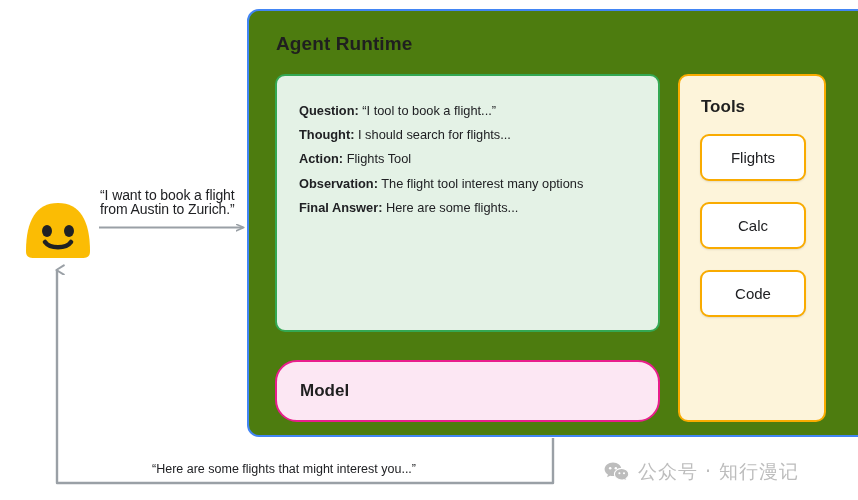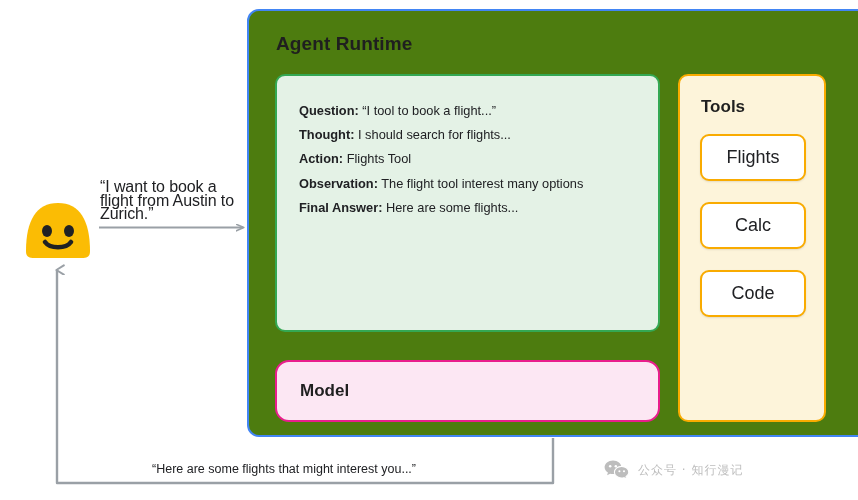--- a/index.html
+++ b/index.html
@@ -30,23 +30,23 @@
     left: 22px;
     top: 193px;
     width: 72px;
     height: 72px;
   }
 
   
   .request-label {
     position: absolute;
     left: 100px;
-    top: 180px;
+    top: 189px;
     width: 150px;
-    font-size: 16px;
+    font-size: 14px;
     line-height: 13.5px;
     color: #202124;
     letter-spacing: -0.1px;
   }
 
   
   .response-label {
     position: absolute;
     left: 152px;
     top: 462px;
@@ -111,21 +111,21 @@
   
   .model-box {
     position: absolute;
     left: 26px;
     top: 349px;
     width: 385px;
     height: 62px;
     box-sizing: border-box;
     background: #fce7f3;
     border: 2px solid #e91e8c;
-    border-radius: 14px;
+    border-radius: 22px;
   }
   .model-title {
     position: absolute;
     left: 23px;
     top: 19px;
     font-size: 17px;
     font-weight: 600;
     color: #1f1f1f;
   }
 
@@ -159,38 +159,38 @@
     box-sizing: border-box;
     width: 106px;
     height: 47px;
     margin-bottom: 21px;
     background: #ffffff;
     border: 2px solid #f9ab00;
     border-radius: 9px;
     display: flex;
     align-items: center;
     justify-content: center;
-    font-size: 18px;
+    font-size: 15px;
     color: #202124;
     box-shadow: 0 1px 2px rgba(0,0,0,0.10);
   }
   .tool-chip:last-child { margin-bottom: 0; }
 
   
   .watermark {
     position: absolute;
     left: 604px;
     top: 459px;
     display: flex;
     align-items: center;
     gap: 8px;
     opacity: 1;
   }
   .watermark-text {
-    font-size: 12px;
+    font-size: 19px;
     color: #bdbdbd;
     letter-spacing: 1px;
     font-family: "DejaVu Sans", sans-serif;
   }
 </style>
 </head>
 <body>
 
 <svg id="connectors" viewBox="0 0 858 500" width="858" height="500">
   <defs>

